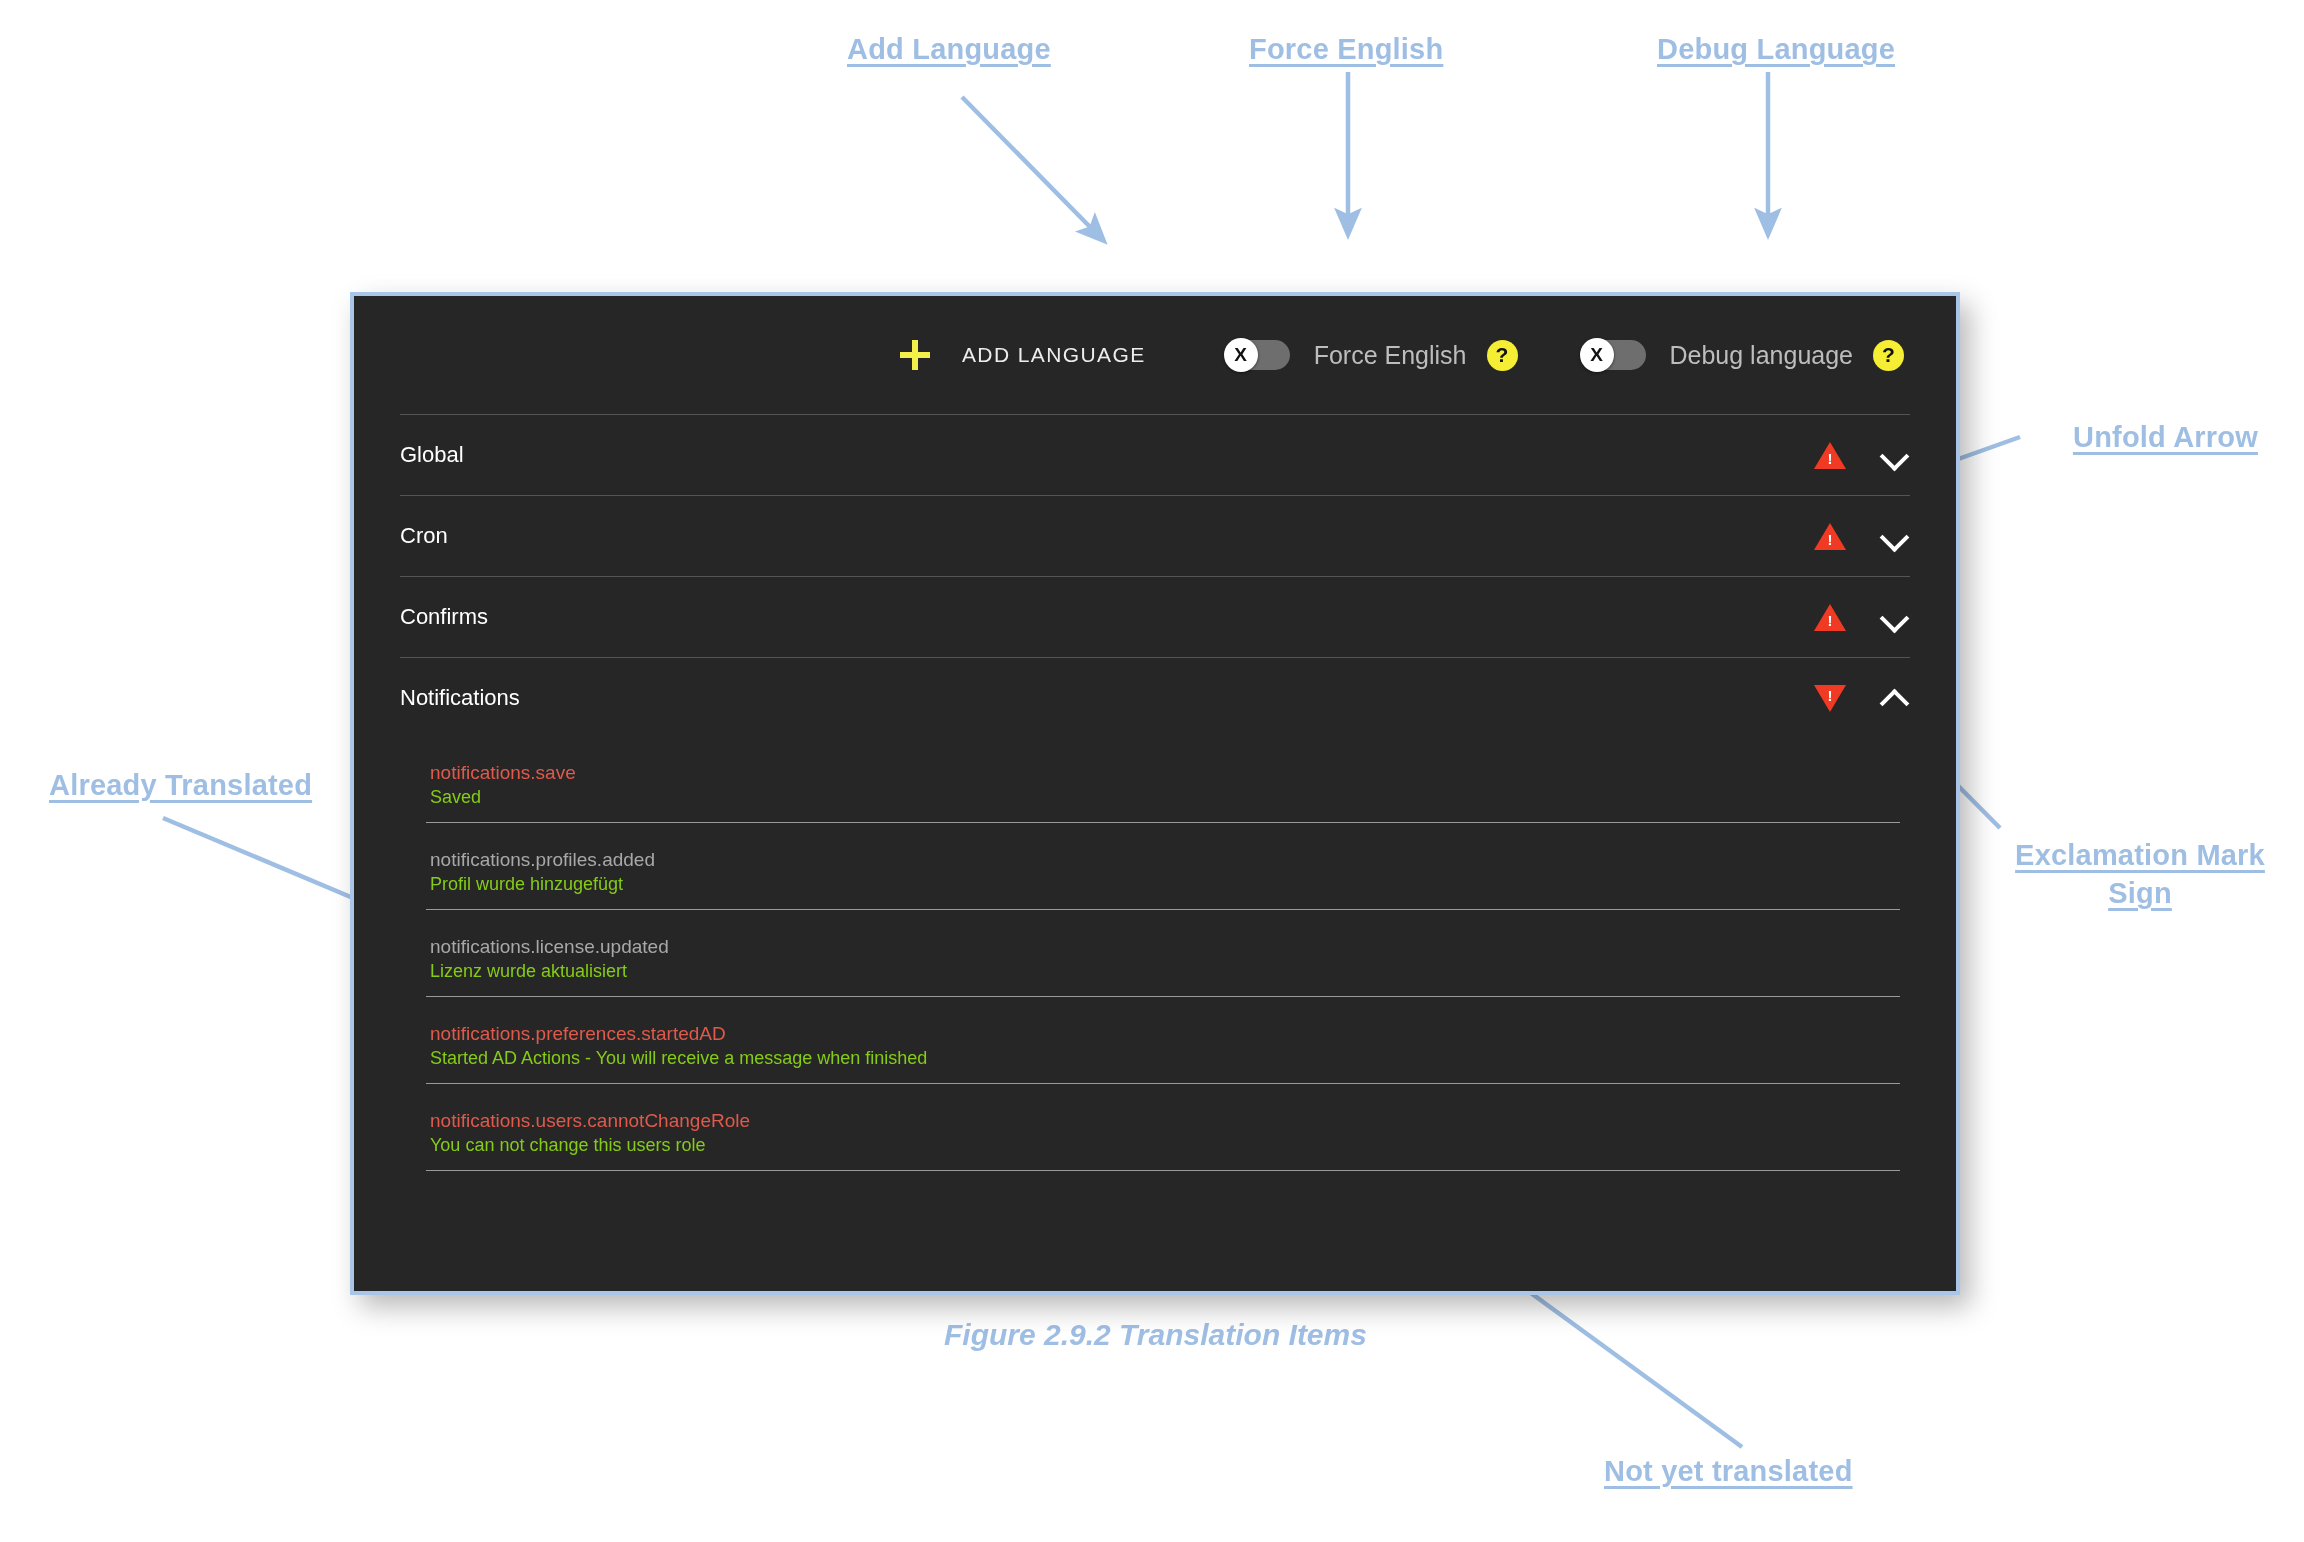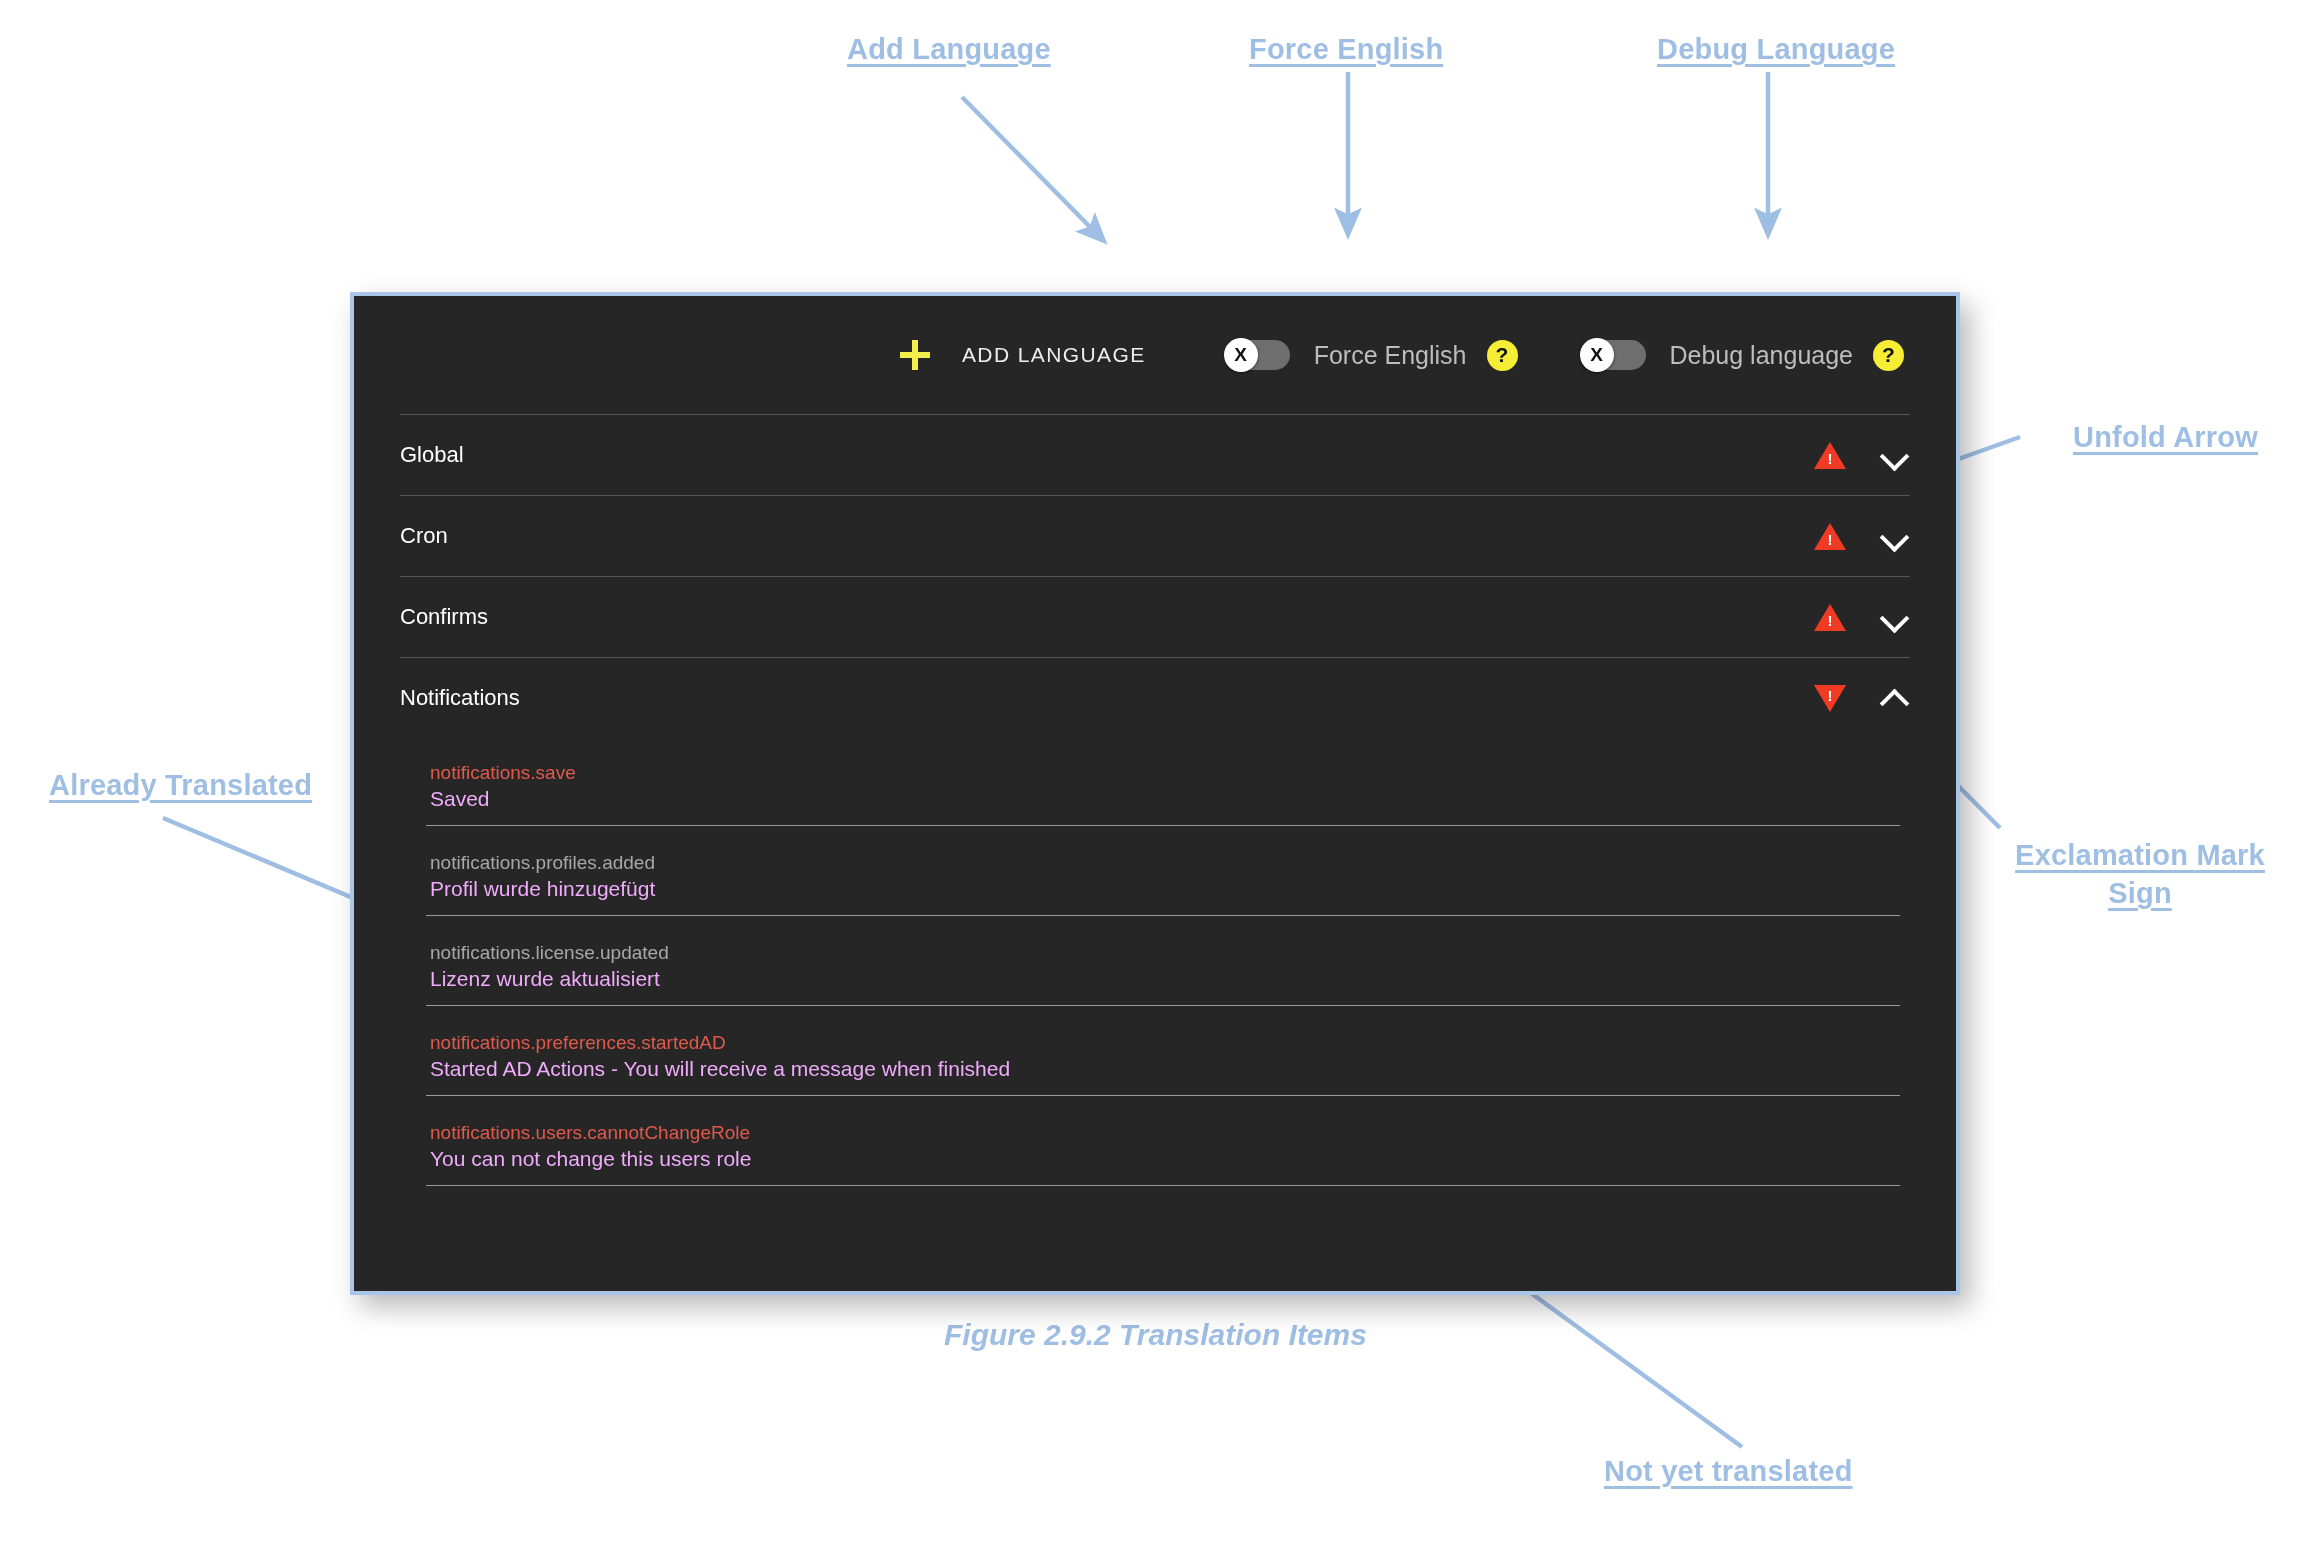--- a/index.html
+++ b/index.html
@@ -150,21 +150,21 @@
 
   
   .entries { padding: 8px 56px 0 72px; }
   .entry { padding-bottom: 10px; }
   .entry-key {
     font-size: 19px; padding: 16px 0 3px 4px;
   }
   .entry-key.untranslated { color: #E05A4C; }
   .entry-key.translated   { color: #A8A8A8; }
   .entry-value {
-    color: #f0abfc; font-size: 21px;
+    color: #84cc16; font-size: 18px;
     padding: 0 0 14px 4px;
     border-bottom: 1px solid #9A9A9A;
   }
 </style>
 </head>
 <body>
 
 <svg class="arrow-layer" viewBox="0 0 2304 1542" xmlns="http://www.w3.org/2000/svg">
   <defs>
     <marker id="ah" markerWidth="9" markerHeight="9" refX="3.2" refY="3.4" orient="auto" markerUnits="strokeWidth">

